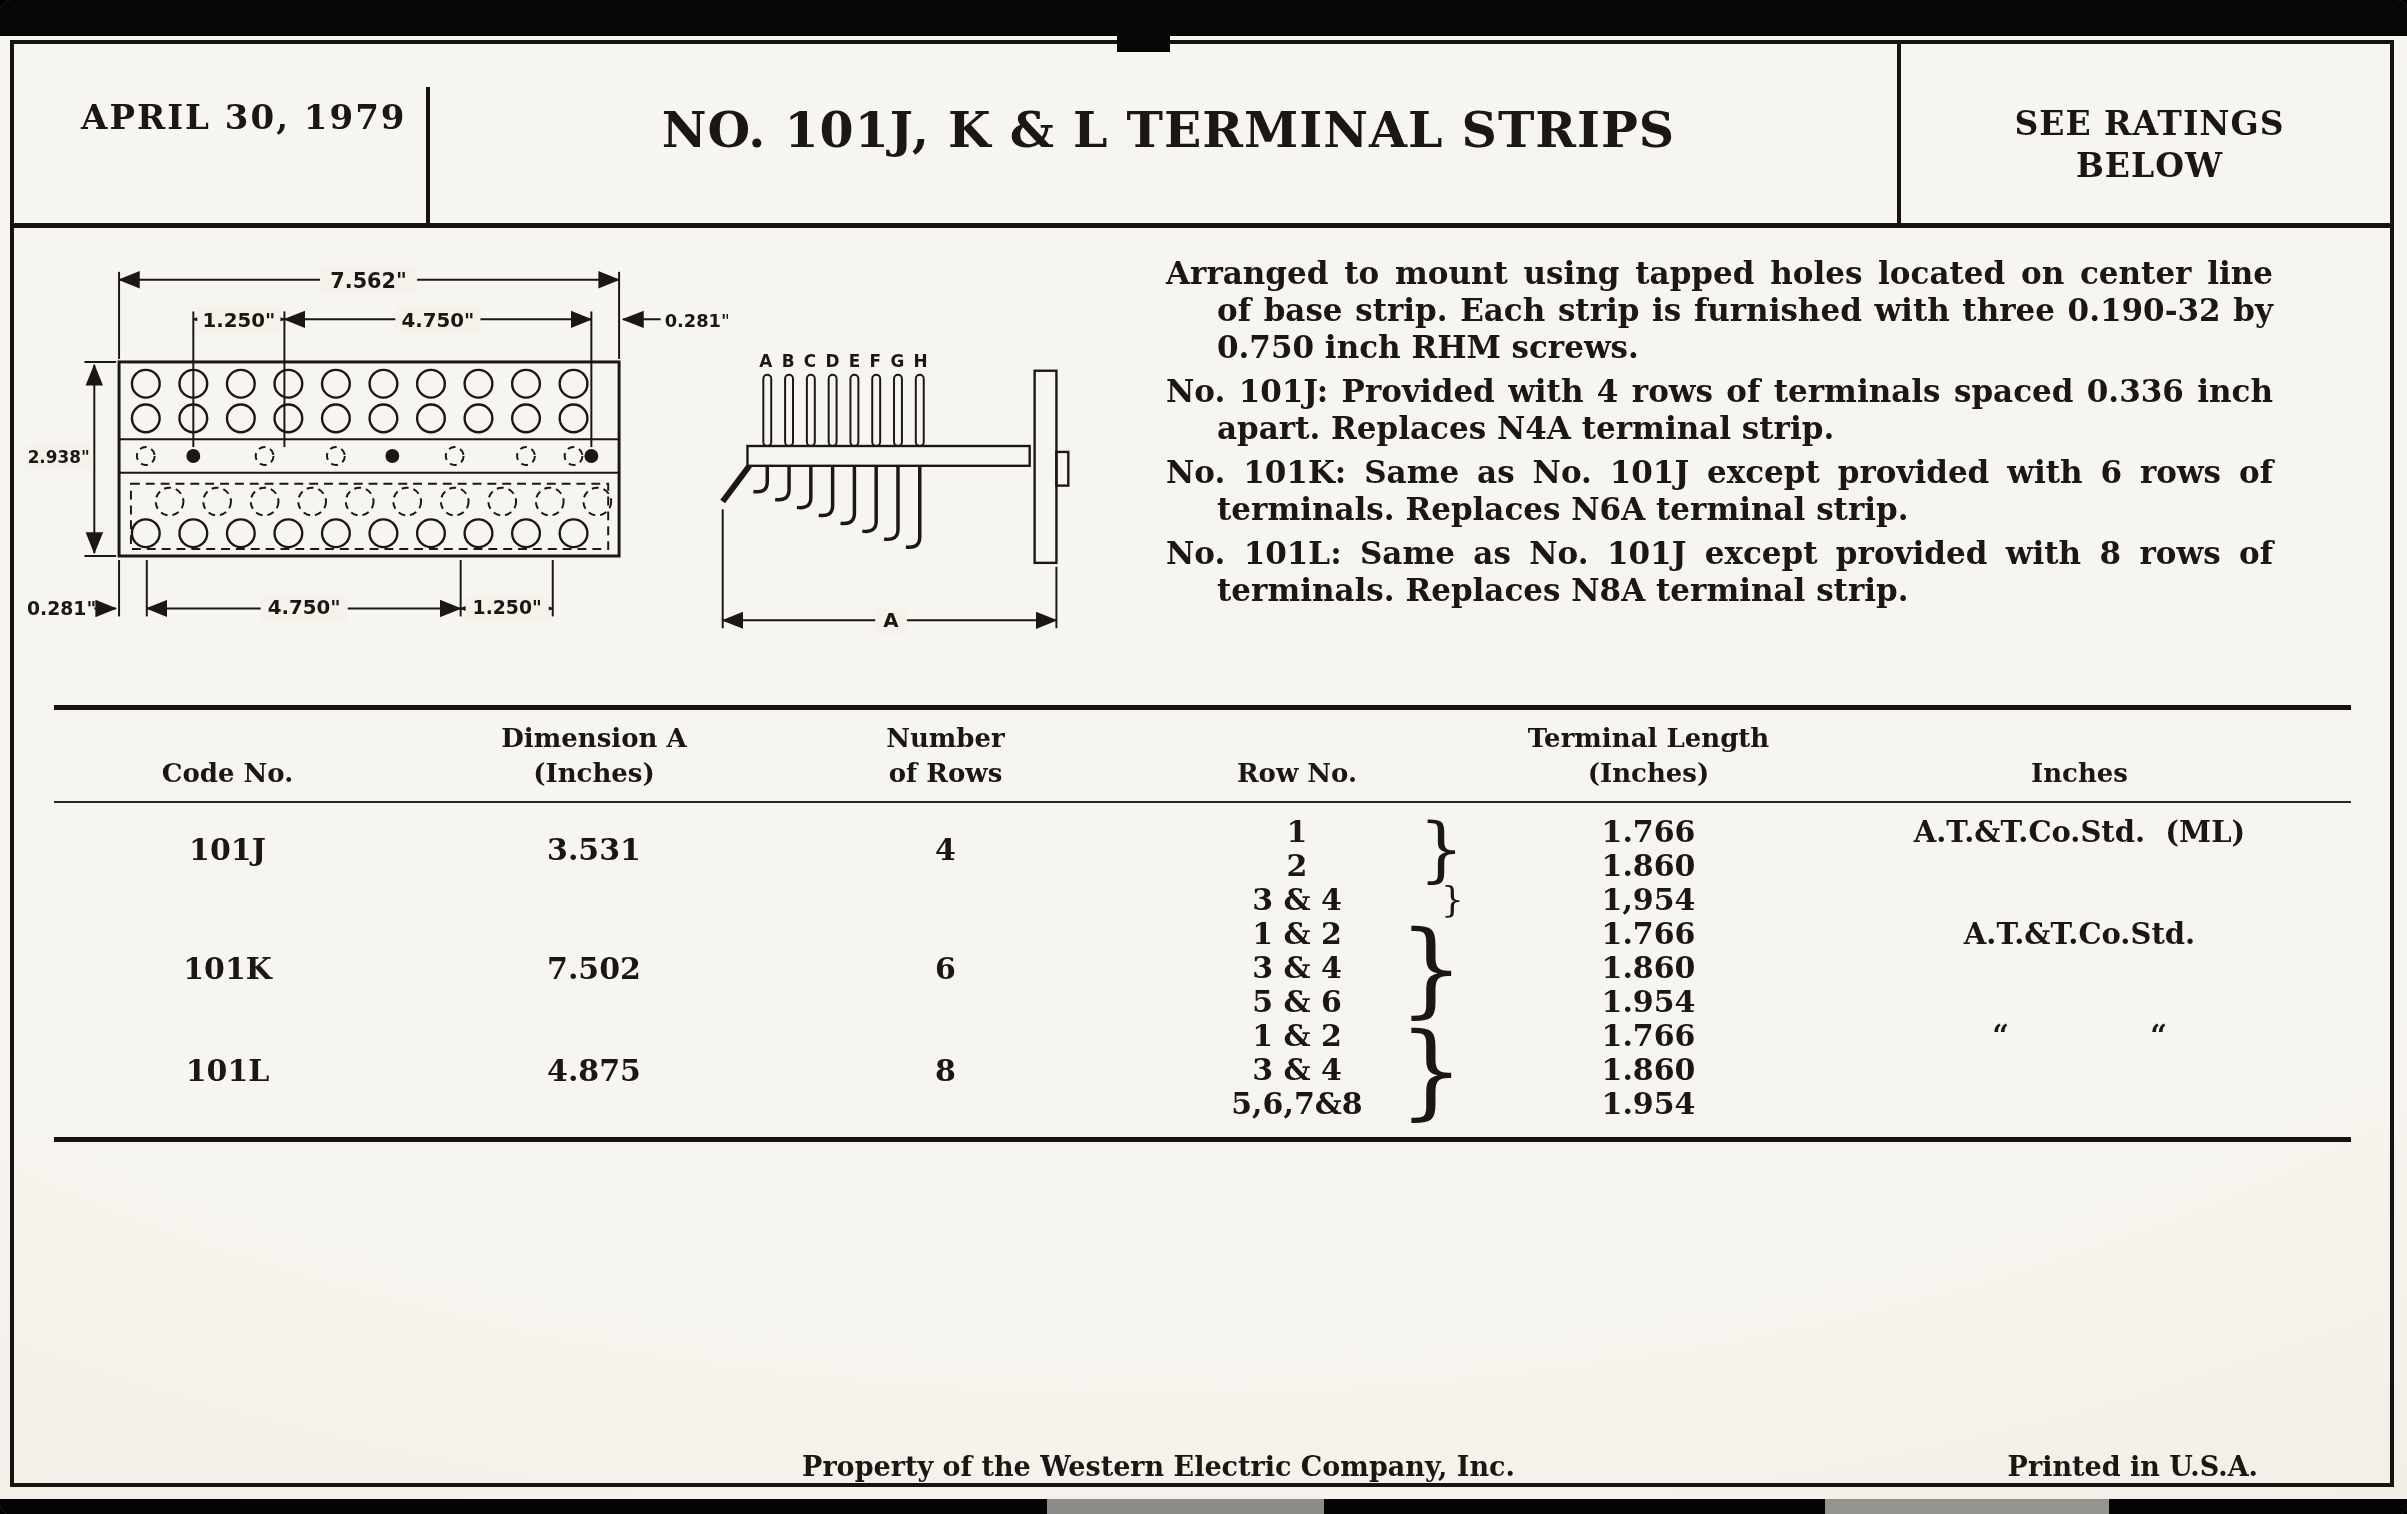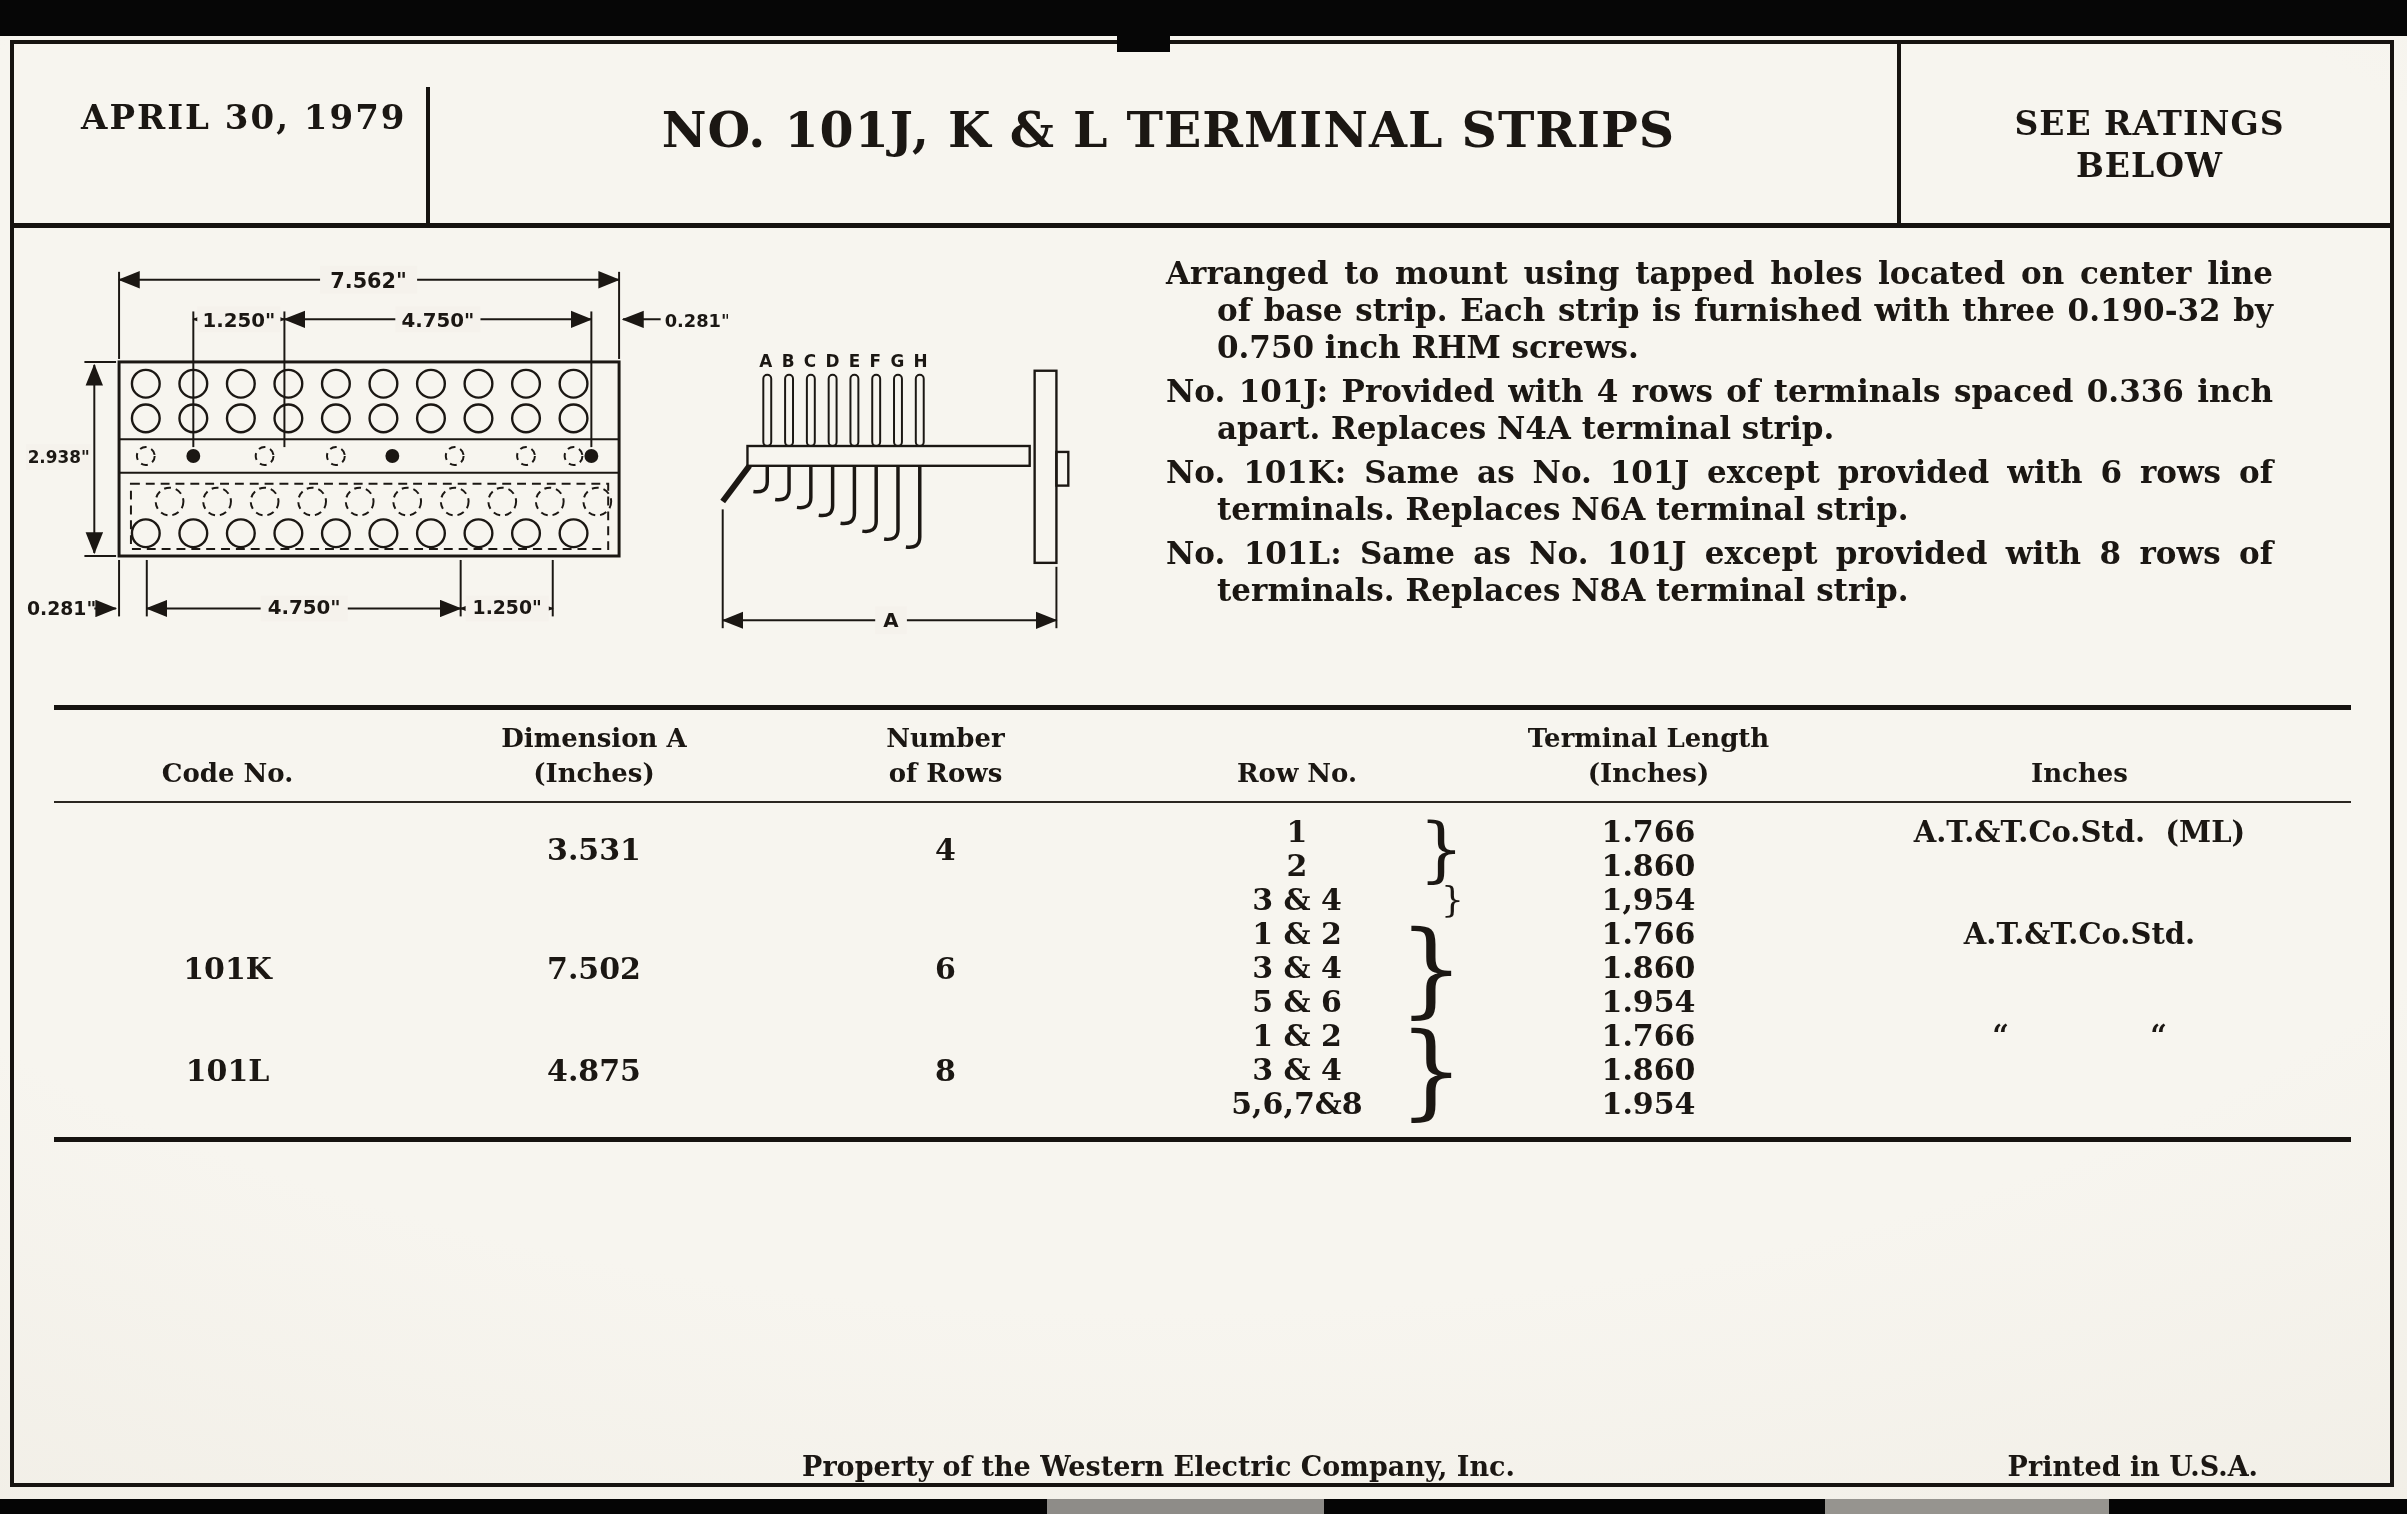--- a/index.html
+++ b/index.html
@@ -1,18 +1,18 @@
 <!DOCTYPE html>
 <html><head>
 <meta charset="utf-8">
 <style>
   * { margin:0; padding:0; box-sizing:border-box; }
   html,body { background:#000; }
   #page { position:relative; width:2408px; height:1515px; background:#4d7c0f;
-          overflow:hidden; font-family:"DejaVu Serif", serif; color:#1b1713; }
+          overflow:hidden; font-family:"DejaVu Serif", serif; color:#1b1713;border-radius:11px; }
   #paper { position:absolute; left:0; top:36px; width:2408px; height:1463px;
            background:radial-gradient(115% 95% at 48% 35%, #f7f5ef 55%, #f1eee6 85%, #e8e5dc 100%); }
   #frame { position:absolute; left:10px; top:40px; width:2384px; height:1447px; border:4px solid #161310; }
   #bar-top { position:absolute; left:0; top:0; width:2408px; height:36px; background:#060606; }
   #tick-top { position:absolute; left:1117px; top:36px; width:53px; height:16px; background:#060606; }
   #bar-bottom { position:absolute; left:0; top:1499px; width:2408px; height:16px;
     background:linear-gradient(90deg,#050505 0 43.5%,#8e8c88 43.5% 55%,#050505 55% 75.8%,#96948f 75.8% 87.6%,#050505 87.6% 100%); }
 
   .hdr-date { position:absolute; left:81px; top:97px; font-size:34px; font-weight:bold; letter-spacing:2px; }
   .divider-left { position:absolute; left:426px; top:87px; width:4px; height:136px; background:#161310; }
@@ -229,20 +229,21 @@
       <div class="th">
         <div>Terminal Length</div>
         <div>(Inches)</div>
       </div>
       <div class="th">Inches</div>
     </div>
     <div class="rule-light"></div>
 
     <div id="tbody">
 
+      <div class="cellc" style="grid-row:1/span 2;grid-column:1;">101J</div>
       <div class="cellc" style="grid-row:1/span 2;grid-column:2;">3.531</div>
       <div class="cellc" style="grid-row:1/span 2;grid-column:3;">4</div>
       <div class="rowno-group" style="grid-row:1/span 3;grid-column:4;">
         <div class="tline">1</div>
         <div class="tline">2</div>
         <div class="tline">3 &amp; 4</div>
         <span class="brace" style="top:0;height:67px;font-size:71px;">}</span>
         <span class="brace" style="top:67px;height:34px;font-size:36px;">}</span>
       </div>
       <div style="grid-row:1/span 3;grid-column:5;">

